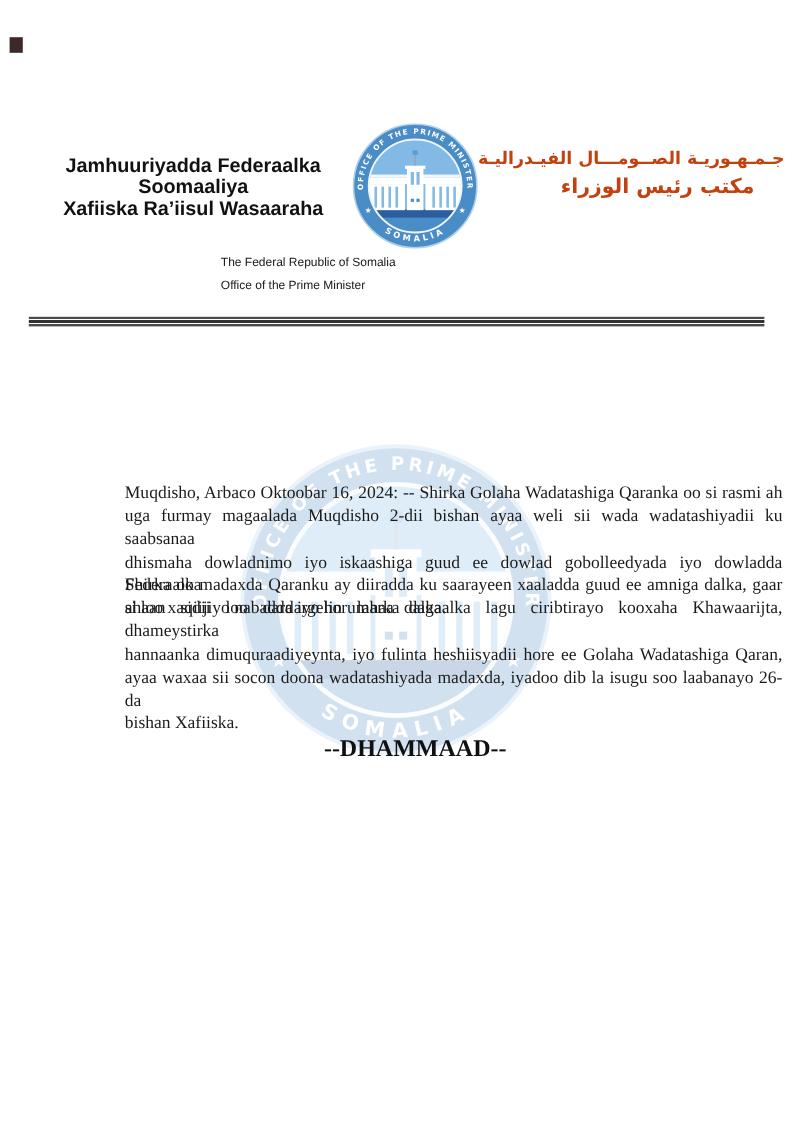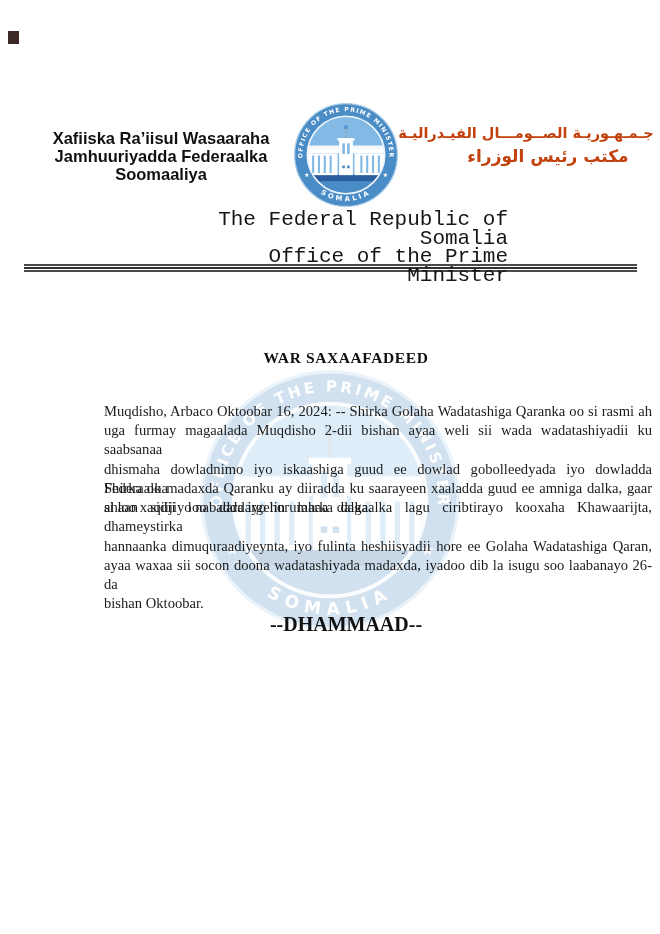--- a/index.html
+++ b/index.html
@@ -27,23 +27,22 @@
     left:398px; top:122px; width:256px;
     text-align:center; direction:rtl;
     font-family:"DejaVu Sans", sans-serif;
     font-weight:bold; color:#c2410c; z-index:2;
   }
   .arabic-header .ar1 { display:block; font-size:14.5px; line-height:22px; }
   .arabic-header .ar2 { display:block; font-size:17px;  line-height:24px;margin-left:44px; }
   .logo-wrap { left:293px; top:102px; width:106px; height:106px; z-index:2; }
   .english-header {
     left:184px; top:211px; width:324px;
-    text-align:right; font-size:21px; line-height:18.5px; color:#161616;
+    text-align:left; font-size:10px; line-height:18.5px; color:#161616;
     z-index:2;
-    font-family:Liberation Mono, monospace;
   }
 
   
   .divider {
     left:24px; top:264px; width:613px; height:8px;
     background: linear-gradient(to bottom,
       #4a4a4a 0px, #4a4a4a 2px,
       #ffffff 2px, #ffffff 3px,
       #323232 3px, #323232 5px,
       #ffffff 5px, #ffffff 6px,
@@ -128,22 +127,22 @@
     <text x="26" y="142" text-anchor="middle" font-size="12" fill="#ffffff">★</text>
     <text x="174" y="142" text-anchor="middle" font-size="12" fill="#ffffff">★</text>
   </symbol>
 </svg>
 
 <div class="page">
 
   <div class="abs stray-mark"></div>
 
   <div class="abs somali-header">
+    <div>Jamhuuriyadda Federaalka Soomaaliya</div>
     <div>Xafiiska Ra’iisul Wasaaraha</div>
-    <div>Jamhuuriyadda Federaalka Soomaaliya</div>
   </div>
 
   <div class="abs logo-wrap">
     <svg width="106" height="106" viewBox="0 0 200 200">
       <use href="#opm-logo" width="200" height="200"></use>
     </svg>
   </div>
 
   <div class="abs arabic-header">
     <span class="ar1">جـمـهـوريـة الصــومـــال الفيـدراليـة</span>
@@ -156,32 +155,31 @@
   </div>
 
   <div class="abs divider"></div>
 
   <div class="abs watermark">
     <svg width="264" height="264" viewBox="0 0 200 200">
       <use href="#opm-logo" width="200" height="200"></use>
     </svg>
   </div>
 
-  <div class="abs pr-heading">WAR SAXAAFADEED</div>
 
   <div class="abs para para-1">
       <div class="jline">Muqdisho, Arbaco Oktoobar 16, 2024: -- Shirka Golaha Wadatashiga Qaranka oo si rasmi ah</div>
       <div class="jline">uga furmay magaalada Muqdisho 2-dii bishan ayaa weli sii wada wadatashiyadii ku saabsanaa</div>
       <div class="jline">dhismaha dowladnimo iyo iskaashiga guud ee dowlad gobolleedyada iyo dowladda Federaalka</div>
       <div class="lline">si loo xaqiijiyo nabadda iyo horumarka dalka.</div>
     </div>
 
   <div class="abs para para-2">
       <div class="jline">Shirka oo madaxda Qaranku ay diiradda ku saarayeen xaaladda guud ee amniga dalka, gaar</div>
       <div class="jline">ahaan sidii loo dardargelin lahaa dagaalka lagu ciribtirayo kooxaha Khawaarijta, dhameystirka</div>
       <div class="jline">hannaanka dimuquraadiyeynta, iyo fulinta heshiisyadii hore ee Golaha Wadatashiga Qaran,</div>
       <div class="jline">ayaa waxaa sii socon doona wadatashiyada madaxda, iyadoo dib la isugu soo laabanayo 26-da</div>
-      <div class="lline">bishan Oktoobar.</div>
+      <div class="lline">bishan Xafiiska.</div>
     </div>
 
   <div class="abs pr-closing">--DHAMMAAD--</div>
 
 </div>
 
 </body></html>

